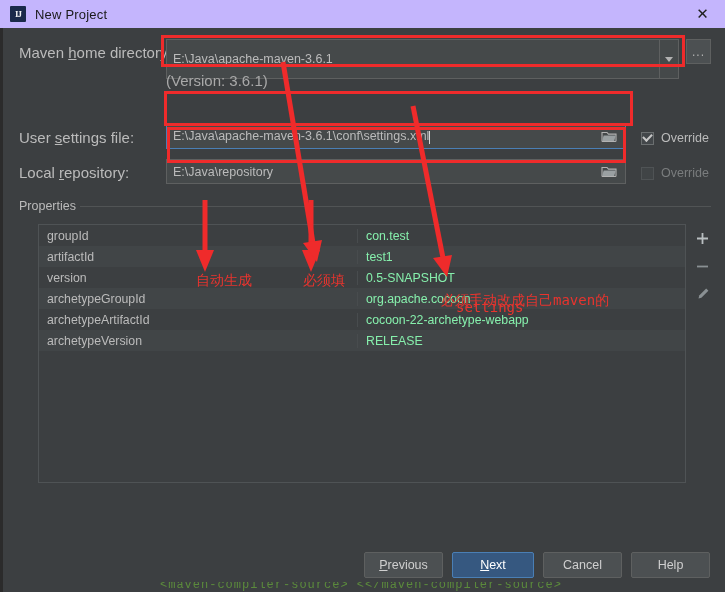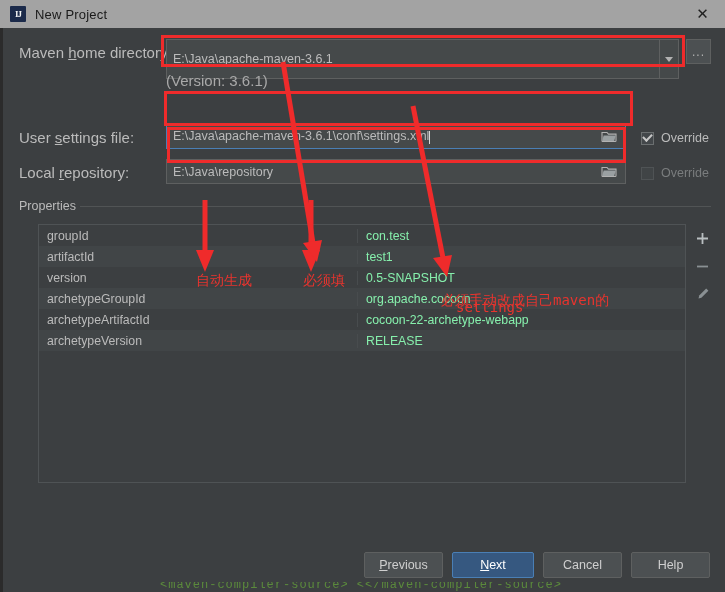--- a/index.html
+++ b/index.html
@@ -6,21 +6,21 @@
   html, body {
     width: 725px; height: 592px; overflow: hidden;
     background: #3c3f41;
     font-family: "Liberation Sans", sans-serif;
   }
   #root { position: relative; width: 725px; height: 592px; background: #3c3f41; }
 
   
   .titlebar {
     position: absolute; left: 0; top: 0; width: 725px; height: 28px;
-    background: #a3a3a3; display: flex; align-items: center;
+    background: #c4b5fd; display: flex; align-items: center;
   }
   .tb-icon {
     width: 16px; height: 16px; margin-left: 10px; margin-right: 9px;
     background: #1b2a4a; border-radius: 1px; position: relative;
     display: flex; align-items: center; justify-content: center;
   }
   .tb-icon span {
     color: #f4f4f4; font-size: 9px; font-weight: bold; line-height: 1;
     font-family: "Liberation Serif", serif; letter-spacing: -1px;
   }

